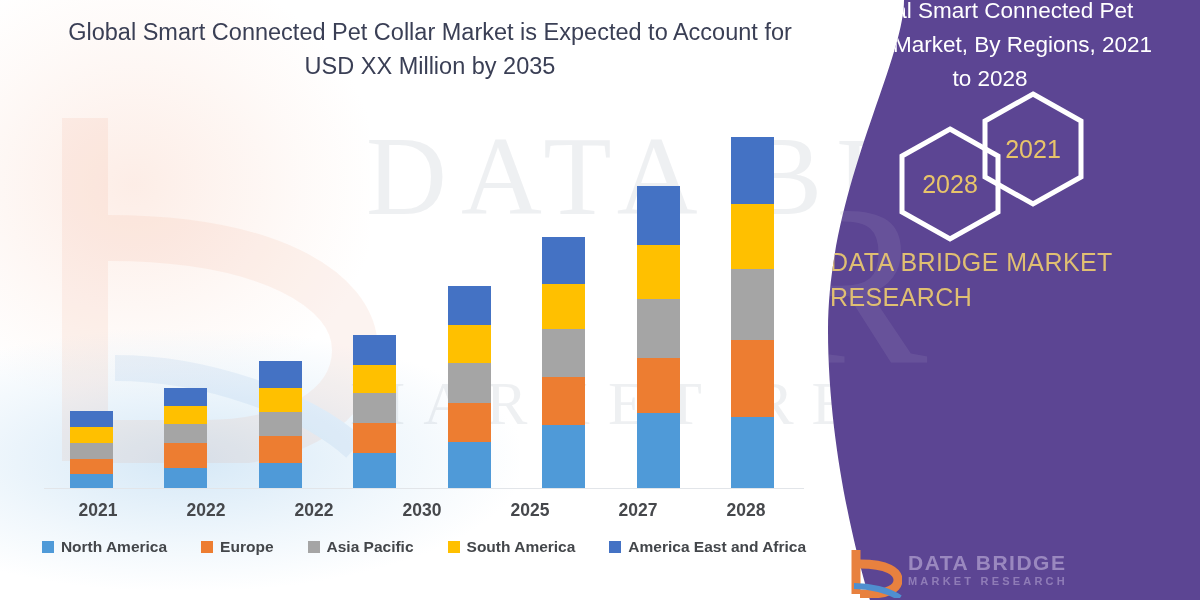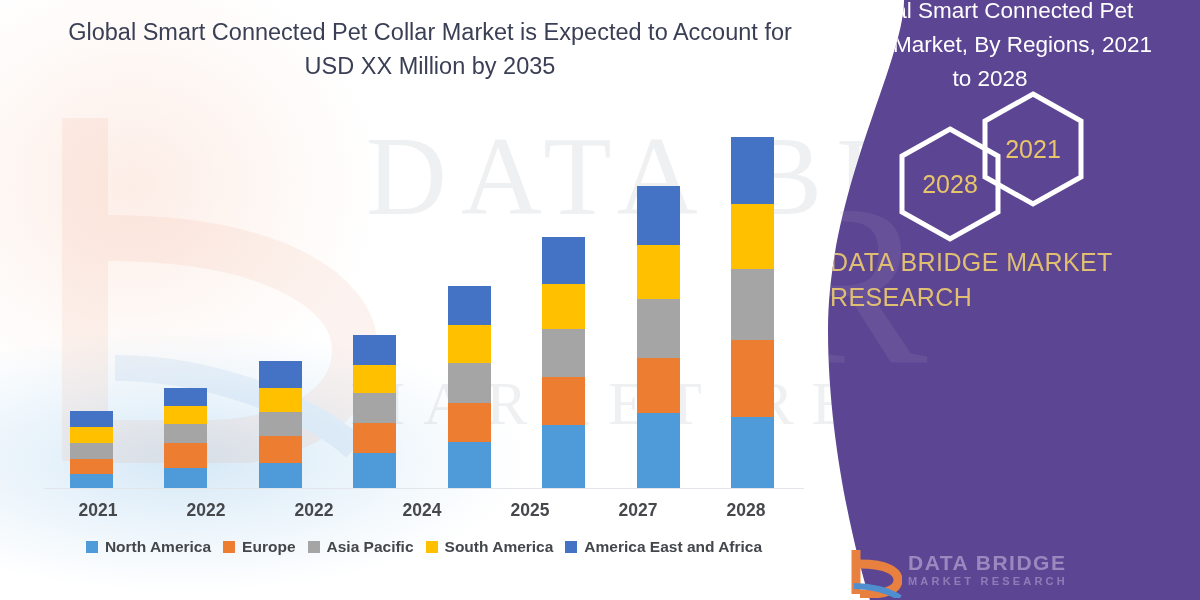--- a/index.html
+++ b/index.html
@@ -86,21 +86,21 @@
     flex:1 1 0;text-align:center;
     font-size:17.5px;color:#46484c;
     font-weight:700;
     line-height:30px;
   }
 
   
   .legend{
     position:absolute;left:44px;top:538px;width:760px;
     display:flex;justify-content:center;align-items:center;
-    gap:12px;
+    gap:34px;
   }
   .legend-item{display:flex;align-items:center;gap:7px;}
   .legend-swatch{width:12px;height:12px;display:block;}
   .legend-label{
     font-size:15.5px;color:#43464a;font-weight:700;white-space:nowrap;
   }
 
   
   .right-panel{
     position:absolute;right:0;top:0;width:420px;height:600px;
@@ -251,21 +251,21 @@
           </div>
         </div>
       </div>
   </div>
   <div class="axis-line"></div>
 
   <div class="xaxis" id="xaxis">
       <div class="xtick">2021</div>
       <div class="xtick">2022</div>
       <div class="xtick">2022</div>
-      <div class="xtick">2024</div>
+      <div class="xtick">2030</div>
       <div class="xtick">2025</div>
       <div class="xtick">2027</div>
       <div class="xtick">2028</div>
     </div>
 
   <div class="legend" id="legend">
       <div class="legend-item">
         <span class="legend-swatch" style="background: rgb(79, 154, 216);"></span>
         <span class="legend-label">North America</span>
       </div>

